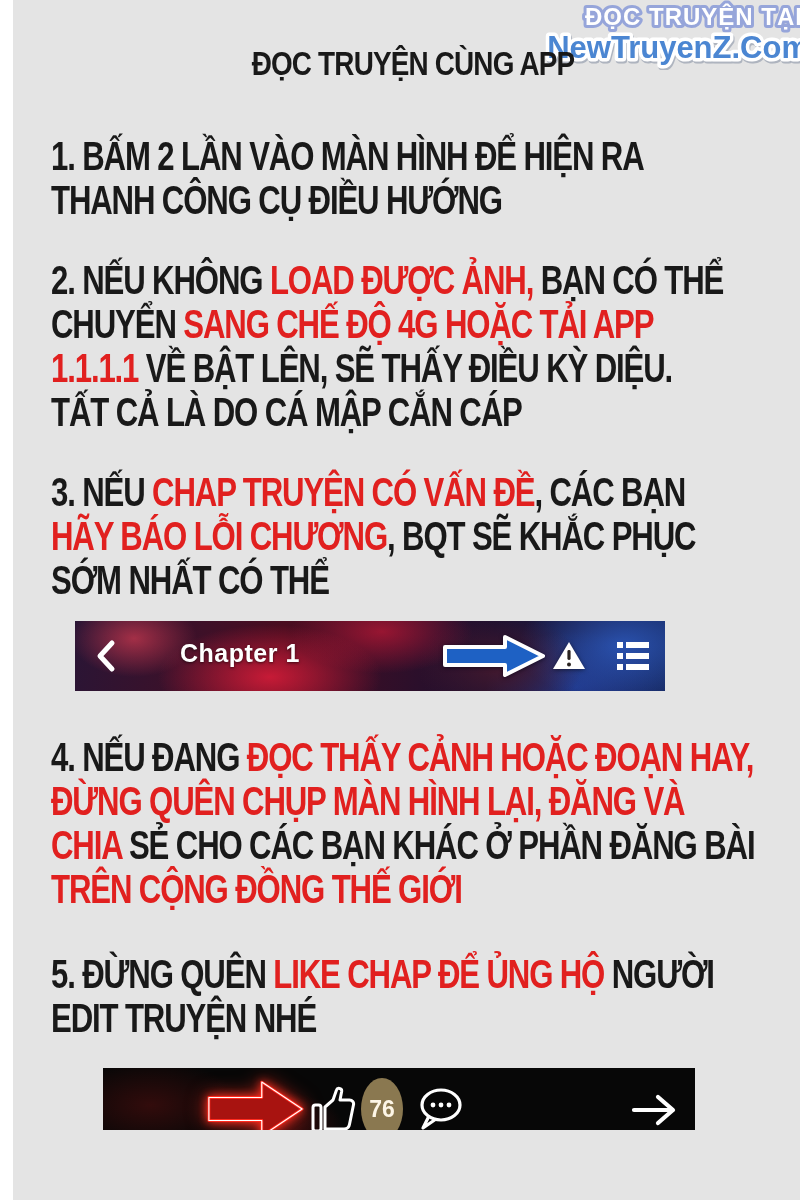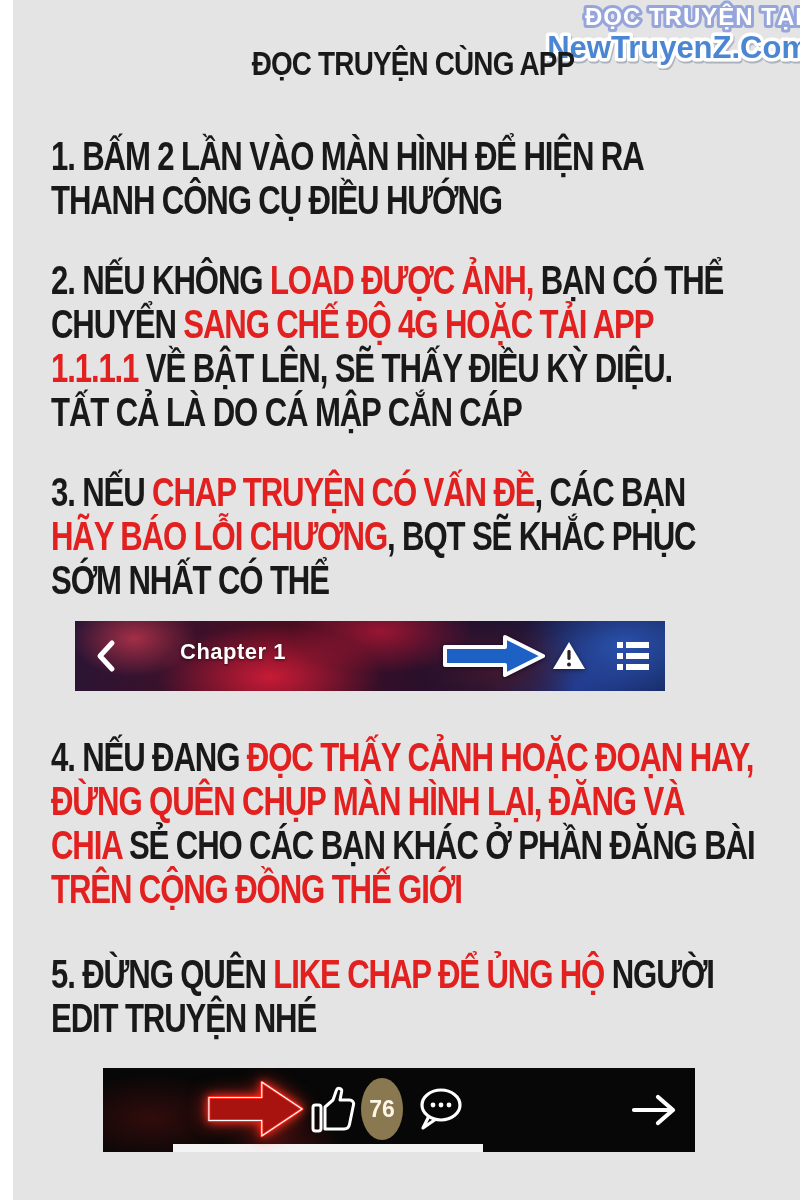--- a/index.html
+++ b/index.html
@@ -48,29 +48,29 @@
       radial-gradient(160px 75px at 33% 80%, rgba(230,30,60,.80), transparent 70%),
       radial-gradient(130px 60px at 52% 15%, rgba(205,25,55,.65), transparent 70%),
       radial-gradient(110px 70px at 72% 65%, rgba(70,25,45,.95), transparent 75%),
       radial-gradient(150px 85px at 93% 35%, rgba(45,90,190,.85), transparent 70%),
       radial-gradient(130px 80px at 85% 95%, rgba(35,65,160,.75), transparent 70%),
       linear-gradient(100deg,#2a1535 0%,#4a0d20 35%,#1c1030 70%,#15265c 100%);
   }
   .chapter-bar .chev{position:absolute;left:20px;top:18px;}
   .chapter-label{
     position:absolute;left:105px;top:18px;
-    color:#ffffff;font-size:22px;font-weight:700;letter-spacing:.5px;
+    color:#ffffff;font-size:25px;font-weight:700;letter-spacing:.5px;
     text-shadow:0 1px 3px rgba(0,0,0,.6);
   }
   .blue-arrow{position:absolute;left:368px;top:13px;filter:drop-shadow(0 1px 2px rgba(0,0,20,.6));}
   .warn{position:absolute;left:477px;top:19px;filter:drop-shadow(0 1px 2px rgba(0,0,0,.5));}
   .list-ic{position:absolute;left:542px;top:20px;}
   
   .action-bar{
-    position:absolute;left:90px;top:1068px;width:592px;height:84px;
+    position:absolute;left:90px;top:1068px;width:592px;height:62px;
     background-color:#070707;
     background-image:
       radial-gradient(120px 60px at 8% 60%, rgba(55,12,12,.9), transparent 75%),
       radial-gradient(90px 50px at 30% 95%, rgba(120,20,20,.5), transparent 70%);
     overflow:hidden;
   }
   .red-arrow{
     position:absolute;left:103px;top:8px;
     filter:drop-shadow(0 0 4px rgba(255,45,30,.95)) drop-shadow(0 0 9px rgba(255,45,30,.65));
   }

